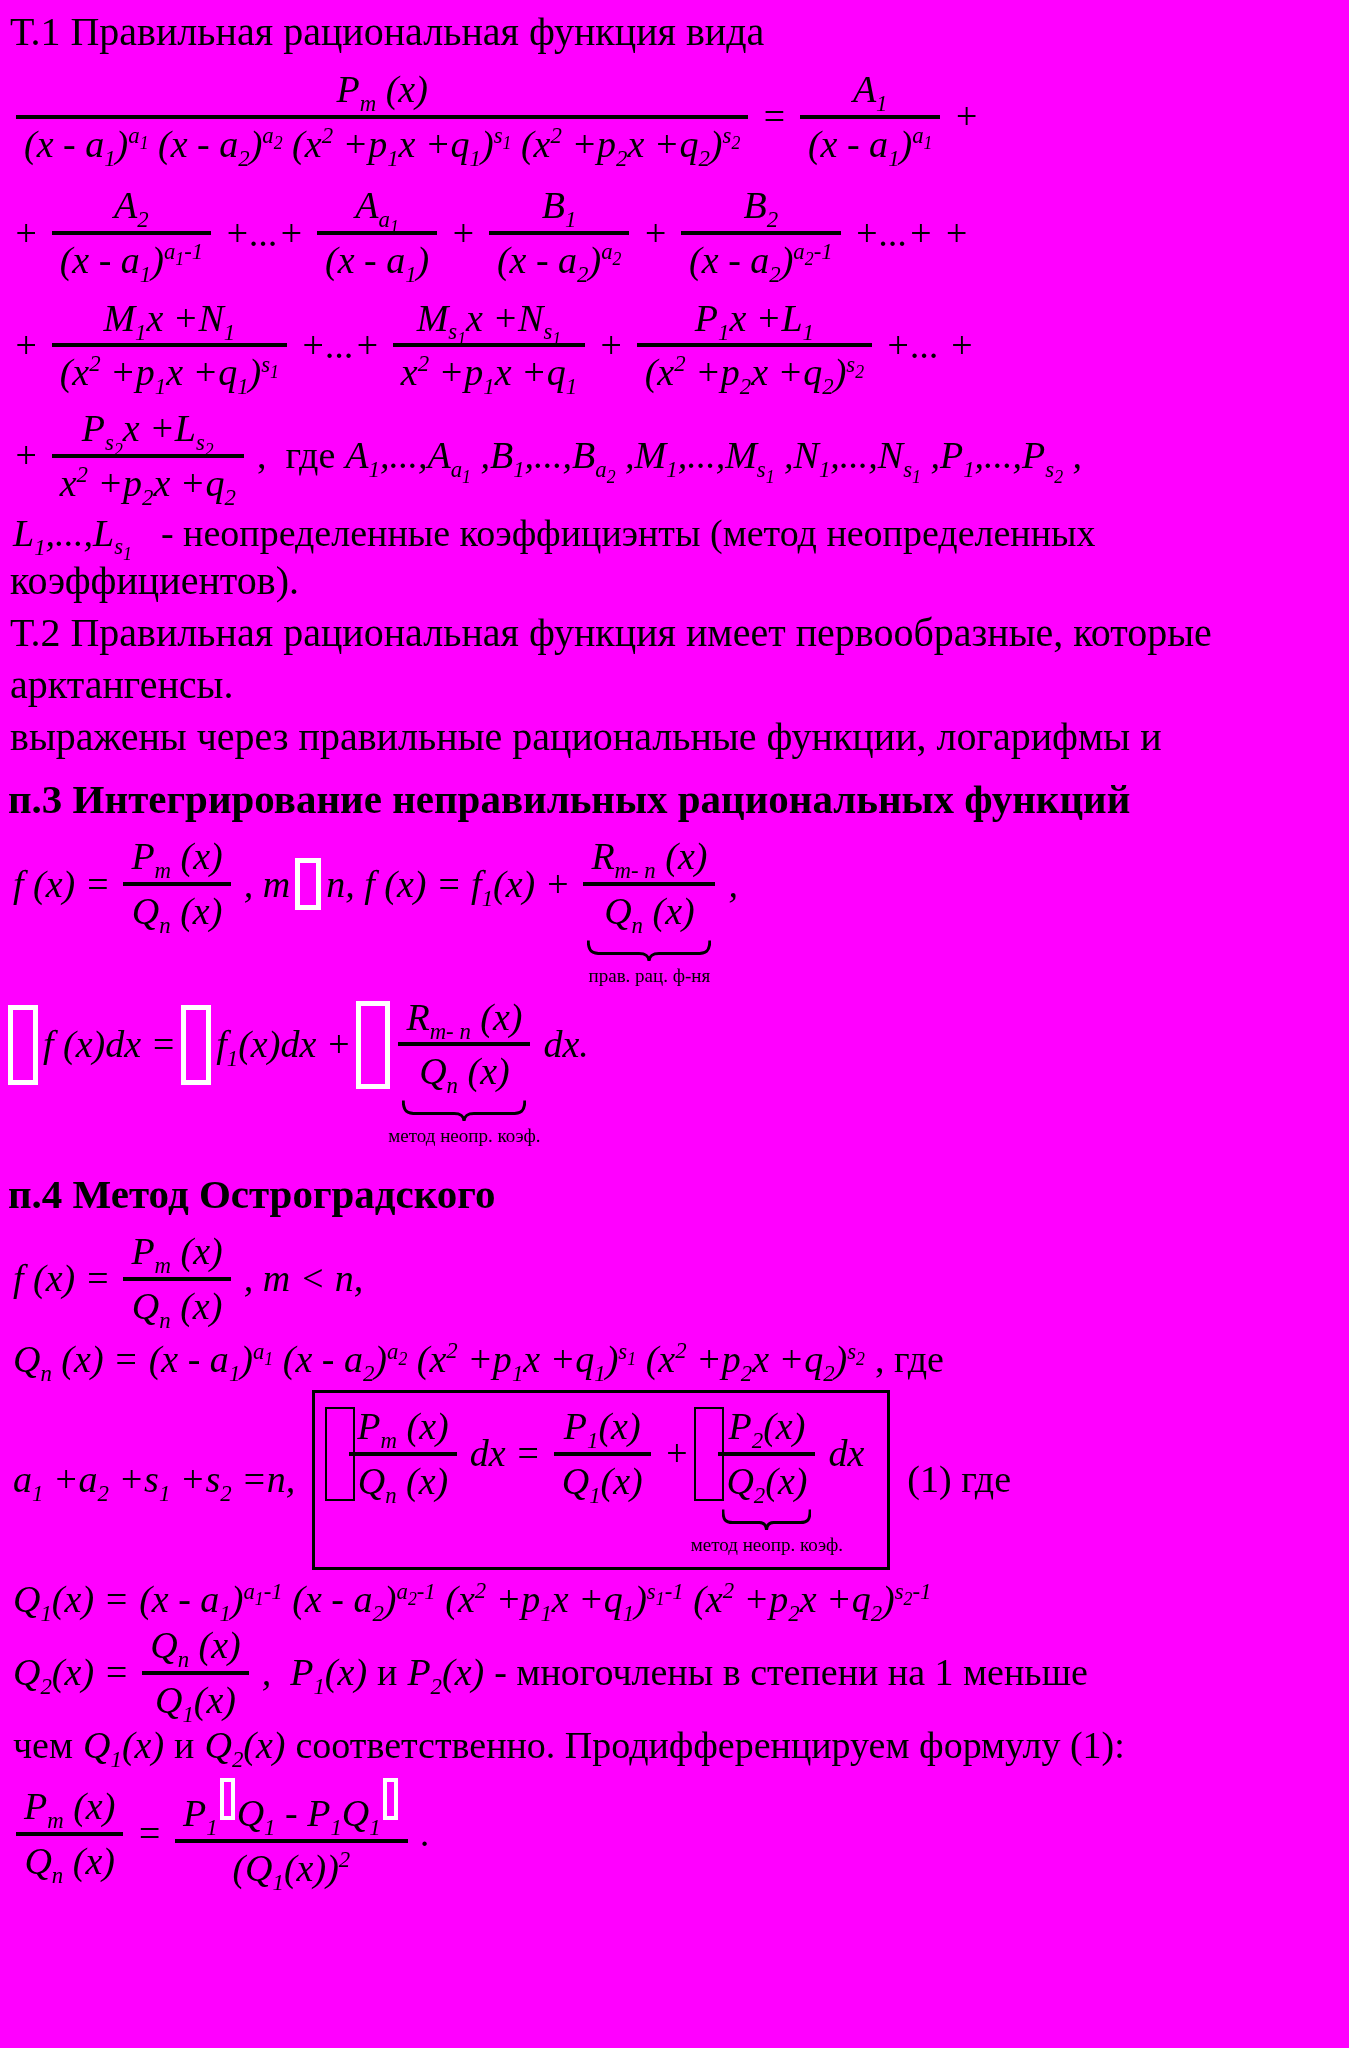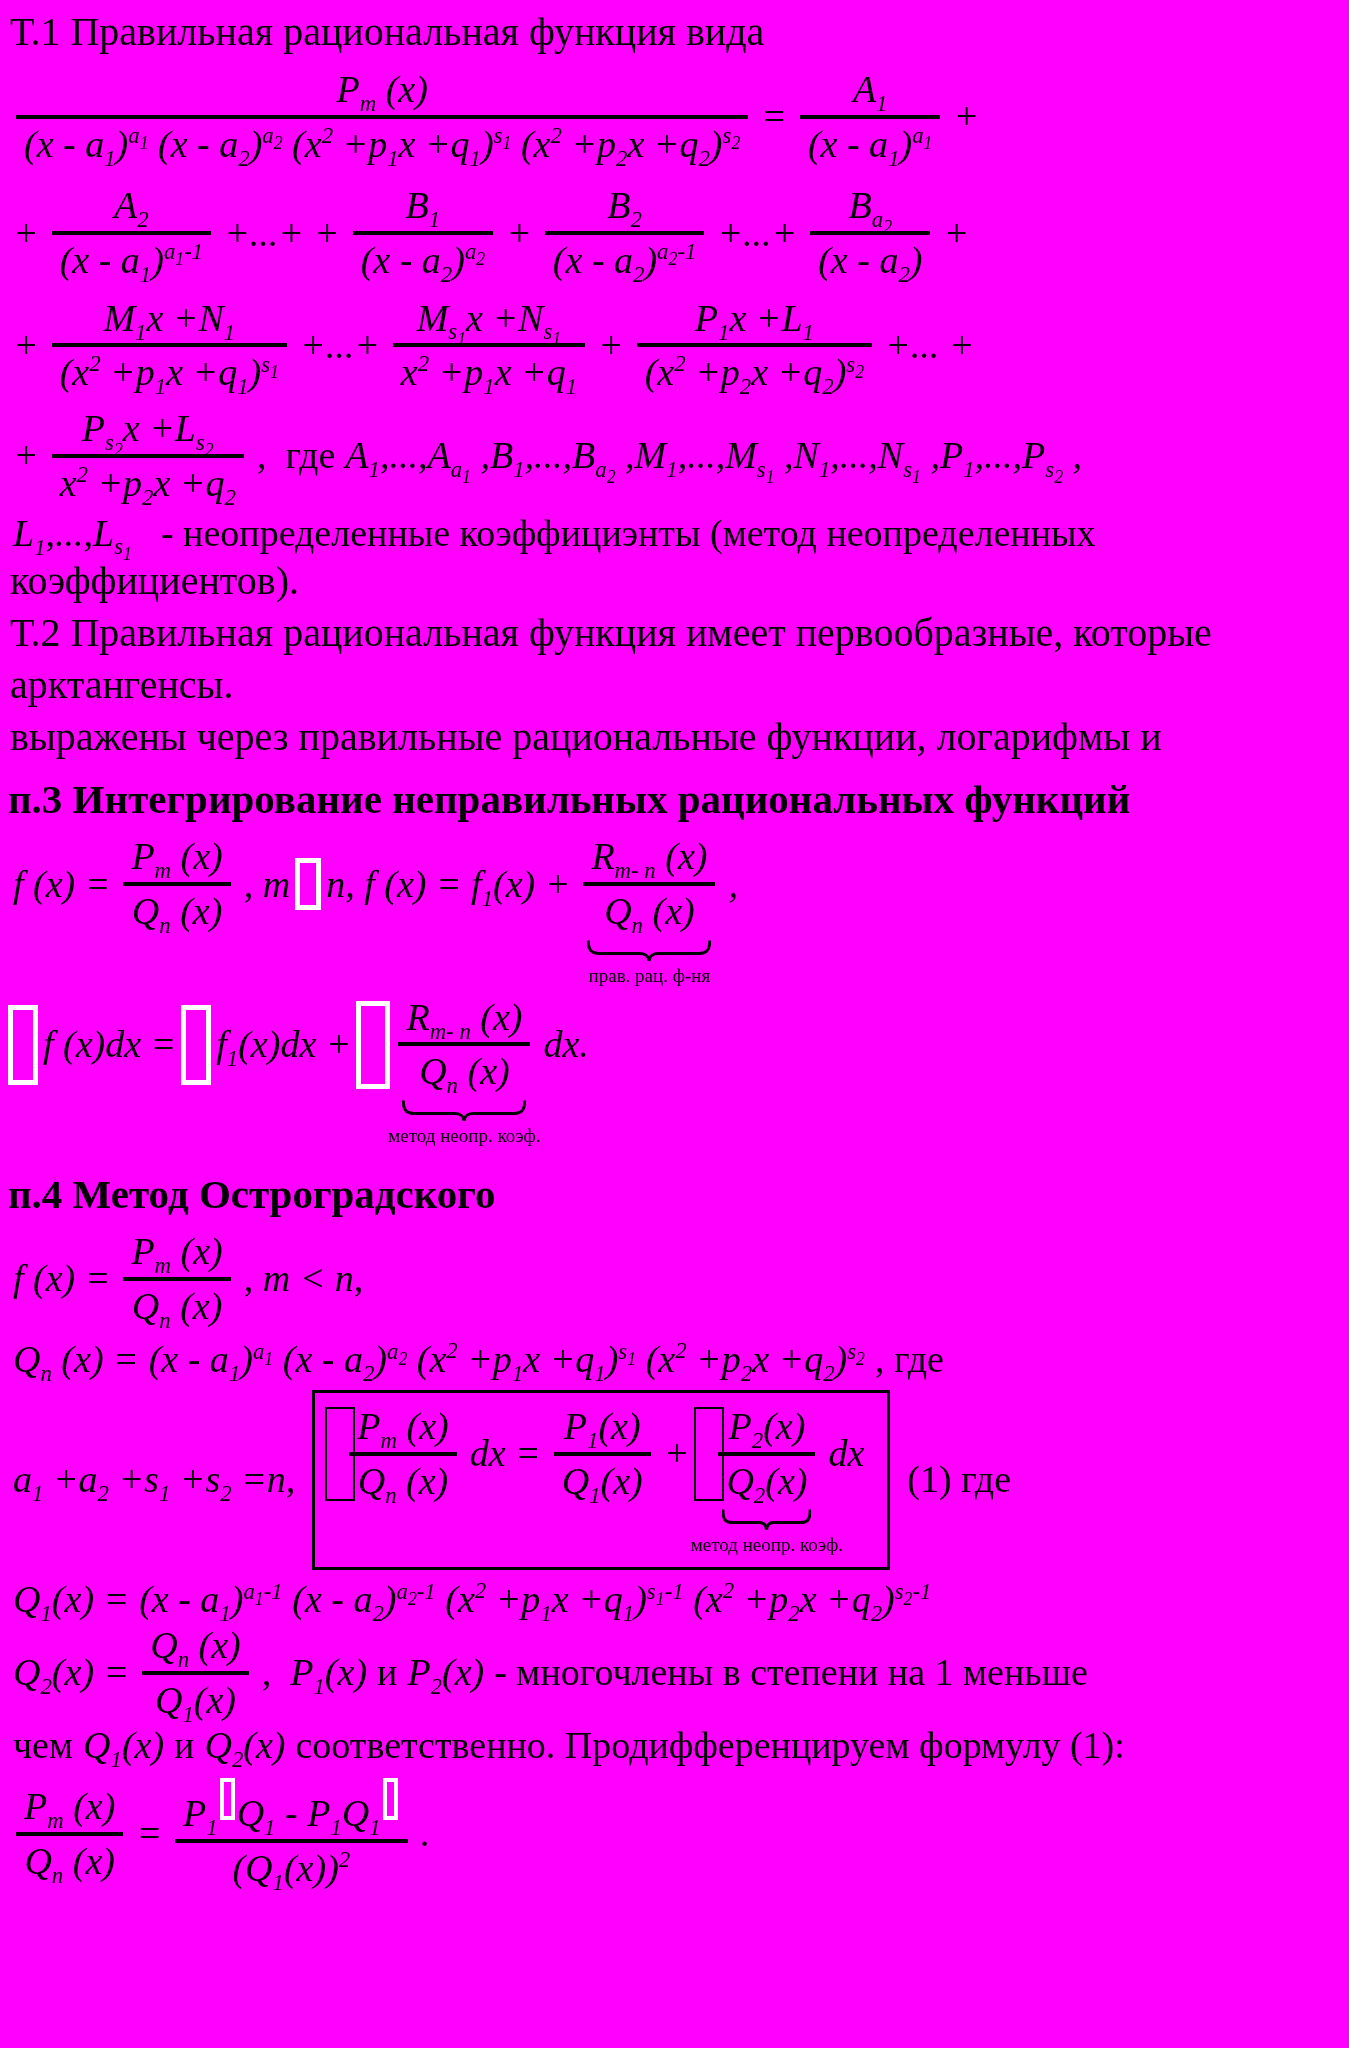--- a/index.html
+++ b/index.html
@@ -58,35 +58,35 @@
       </span>
       <span class="mi">+</span>
     </div>
   <div class="frow m-eq2">
       <span class="mi">+</span>
       <span class="frac">
         <span class="num">A<sub>2</sub></span>
         <span class="den">(x - a<sub>1</sub>)<sup>a<sub>1</sub>-1</sup></span>
       </span>
       <span class="mi">+...+</span>
+      <span class="frac">
+        <span class="num">A<sub>a<sub>1</sub></sub></span>
+        <span class="den">(x - a<sub>1</sub>)</span>
+      </span>
       <span class="mi">+</span>
       <span class="frac">
         <span class="num">B<sub>1</sub></span>
         <span class="den">(x - a<sub>2</sub>)<sup>a<sub>2</sub></sup></span>
       </span>
       <span class="mi">+</span>
       <span class="frac">
         <span class="num">B<sub>2</sub></span>
         <span class="den">(x - a<sub>2</sub>)<sup>a<sub>2</sub>-1</sup></span>
       </span>
       <span class="mi">+...+</span>
-      <span class="frac">
-        <span class="num">B<sub>a<sub>2</sub></sub></span>
-        <span class="den">(x - a<sub>2</sub>)</span>
-      </span>
       <span class="mi">+</span>
     </div>
   <div class="frow m-eq3">
       <span class="mi">+</span>
       <span class="frac">
         <span class="num">M<sub>1</sub>x +N<sub>1</sub></span>
         <span class="den">(x<sup>2</sup> +p<sub>1</sub>x +q<sub>1</sub>)<sup>s<sub>1</sub></sup></span>
       </span>
       <span class="mi">+...+</span>
       <span class="frac">

